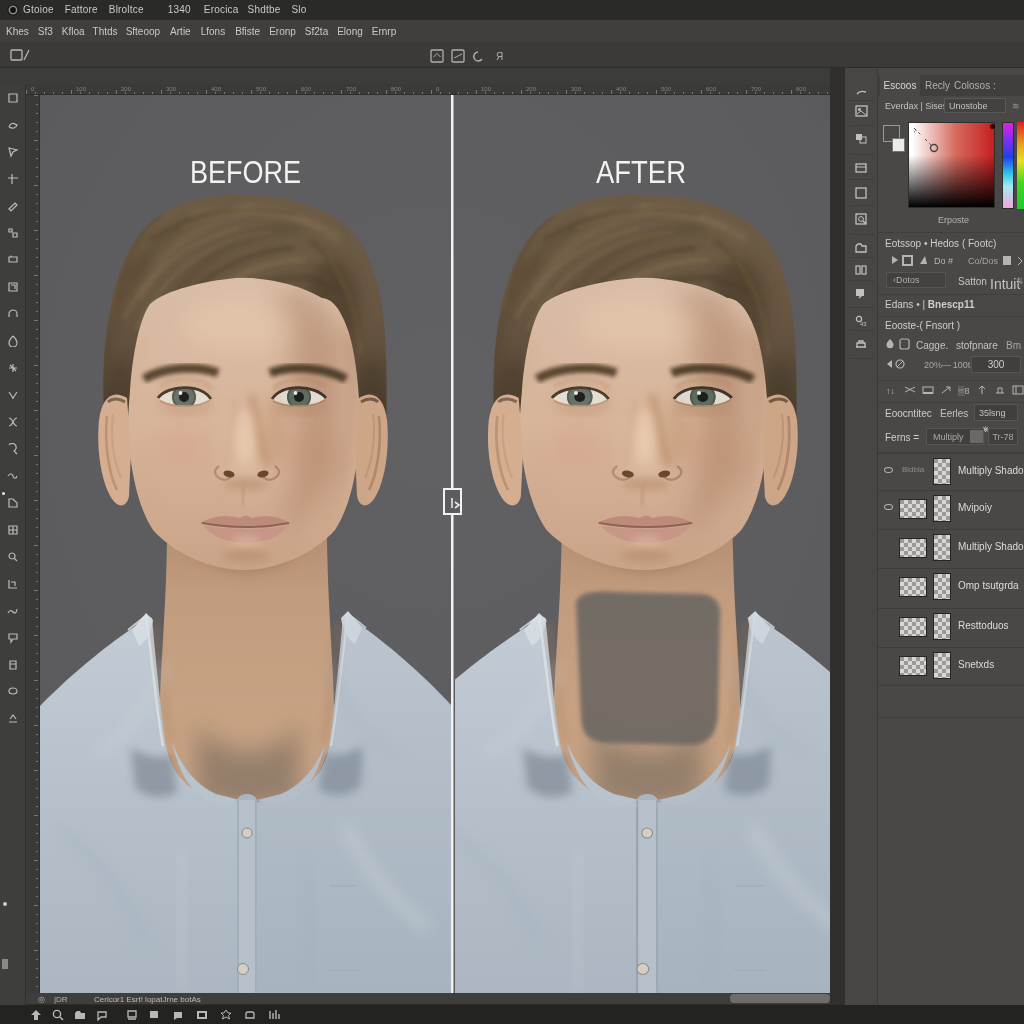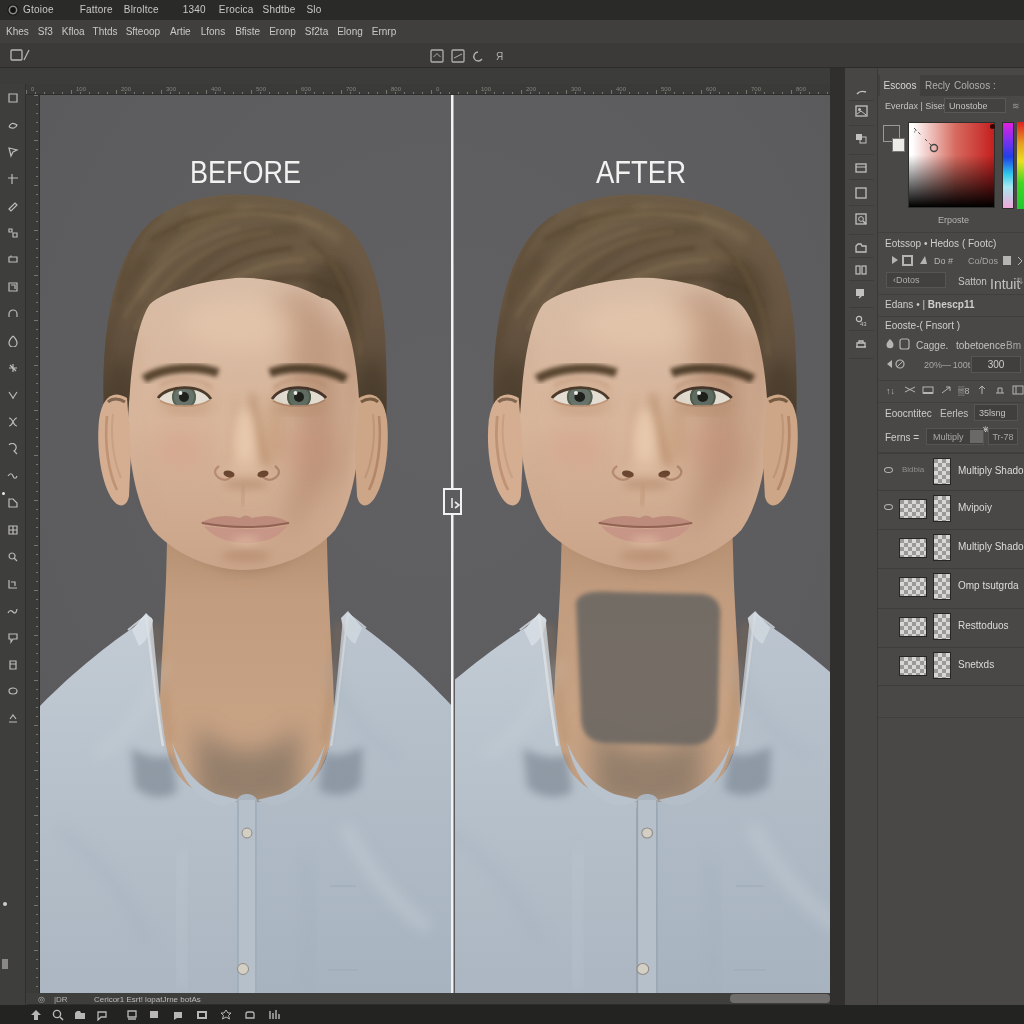--- a/index.html
+++ b/index.html
@@ -27,21 +27,21 @@
 </head>
 <body>
 <div id="stage">
 
   <div class="abs row1">
     <svg class="abs" style="left:7px;top:4px" width="12" height="12">
         <circle cx="6" cy="6" r="5.5" fill="#111"></circle>
         <circle cx="6" cy="6" r="3.7" fill="none" stroke="#8a8a88" stroke-width="1.6"></circle>
       </svg>
     <div class="abs mtext" style="left:23px;top:4px;letter-spacing:.2px">
-      <span>Gtoioe</span><span style="margin-left:26px">Fattore</span><span style="margin-left:11px">Blroltce</span><span style="margin-left:24px">1340</span><span style="margin-left:13px">Erocica</span><span style="margin-left:9px">Shdtbe</span><span style="margin-left:11px">Slo</span>
+      <span>Gtoioe</span><span style="margin-left:11px">Fattore</span><span style="margin-left:11px">Blroltce</span><span style="margin-left:24px">1340</span><span style="margin-left:13px">Erocica</span><span style="margin-left:9px">Shdtbe</span><span style="margin-left:11px">Slo</span>
     </div>
   </div>
 
   <div class="abs row2">
     <div class="abs mtext" style="left:6px;top:6px">
       <span>Khes</span><span style="margin-left:9px">Sf3</span><span style="margin-left:9px">Kfloa</span><span style="margin-left:8px">Thtds</span><span style="margin-left:8px">Sfteoop</span><span style="margin-left:10px">Artie</span><span style="margin-left:10px">Lfons</span><span style="margin-left:10px">Bfiste</span><span style="margin-left:9px">Eronp</span><span style="margin-left:9px">Sf2ta</span><span style="margin-left:9px">Elong</span><span style="margin-left:9px">Ernrp</span>
     </div>
   </div>
 
   <div class="abs row3">
@@ -666,21 +666,21 @@
       <span class="abs" style="left:138px;top:208px;font-size:9px;color:#8f8e8c">⇅</span>
       <i class="abs" style="left:0;top:226px;width:146px;height:1px;background:#403f3e"></i>
       <span class="abs" style="left:7px;top:231px;font-size:10px;color:#cfcecc">Edans • | <b>Bnescp11</b></span>
       <i class="abs" style="left:0;top:248px;width:146px;height:1px;background:#403f3e"></i>
       <span class="abs" style="left:7px;top:252px;font-size:10px;color:#cfcecc">Eooste-( Fnsort )</span>
       <svg class="abs" style="left:7px;top:270px" width="26" height="12">
         <path d="M5 1 c2.5 2.5 3.5 4 3.5 5.8 a3.5 3.5 0 1 1 -7 0 c0 -1.8 1 -3.3 3.5 -5.8" fill="#b5b4b2"></path>
         <rect x="15" y="1" width="9" height="10" rx="2" fill="none" stroke="#b5b4b2" stroke-width="1.2"></rect>
       </svg>
       <span class="abs" style="left:38px;top:272px;font-size:10px;color:#c4c3c1">Cagge.</span>
-      <span class="abs" style="left:78px;top:272px;font-size:10px;color:#c4c3c1">tobetoence</span>
+      <span class="abs" style="left:78px;top:272px;font-size:10px;color:#c4c3c1">stofpnare</span>
       <span class="abs" style="left:128px;top:272px;font-size:10px;color:#a8a7a5;white-space:nowrap">Bm 2</span>
       <svg class="abs" style="left:6px;top:290px" width="40" height="12">
         <path d="M8 2 l-5 4 l5 4 z" fill="#b5b4b2"></path>
         <circle cx="16" cy="6" r="4" fill="none" stroke="#b5b4b2" stroke-width="1.2"></circle>
         <path d="M13 9 l6 -6" stroke="#b5b4b2"></path>
       </svg>
       <span class="abs" style="left:46px;top:292px;font-size:9px;color:#a8a7a5">20%— 100t</span>
       <div class="abs" style="left:93px;top:288px;width:50px;height:17px;background:#413f3e;border:1px solid #565553;color:#cfcecc;font-size:10px;line-height:16px;text-align:center">300</div>
       <i class="abs" style="left:0;top:312px;width:146px;height:1px;background:#403f3e"></i>
       <svg class="abs" style="left:8px;top:316px" width="13" height="12">

